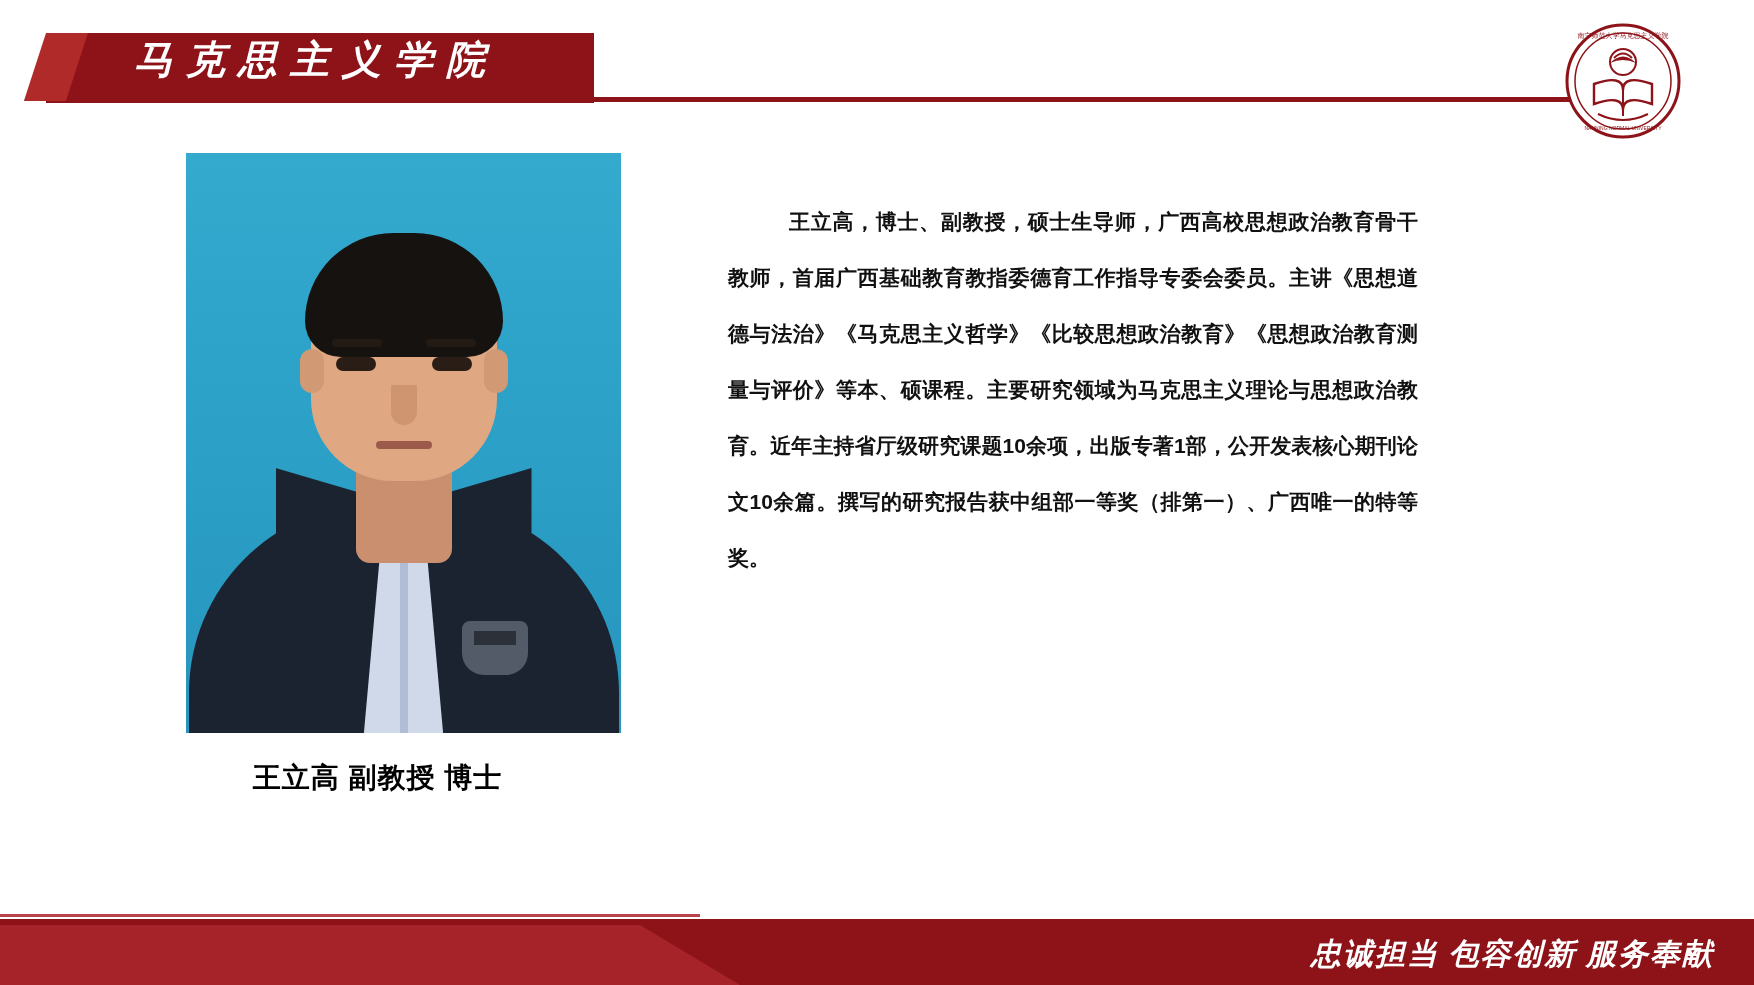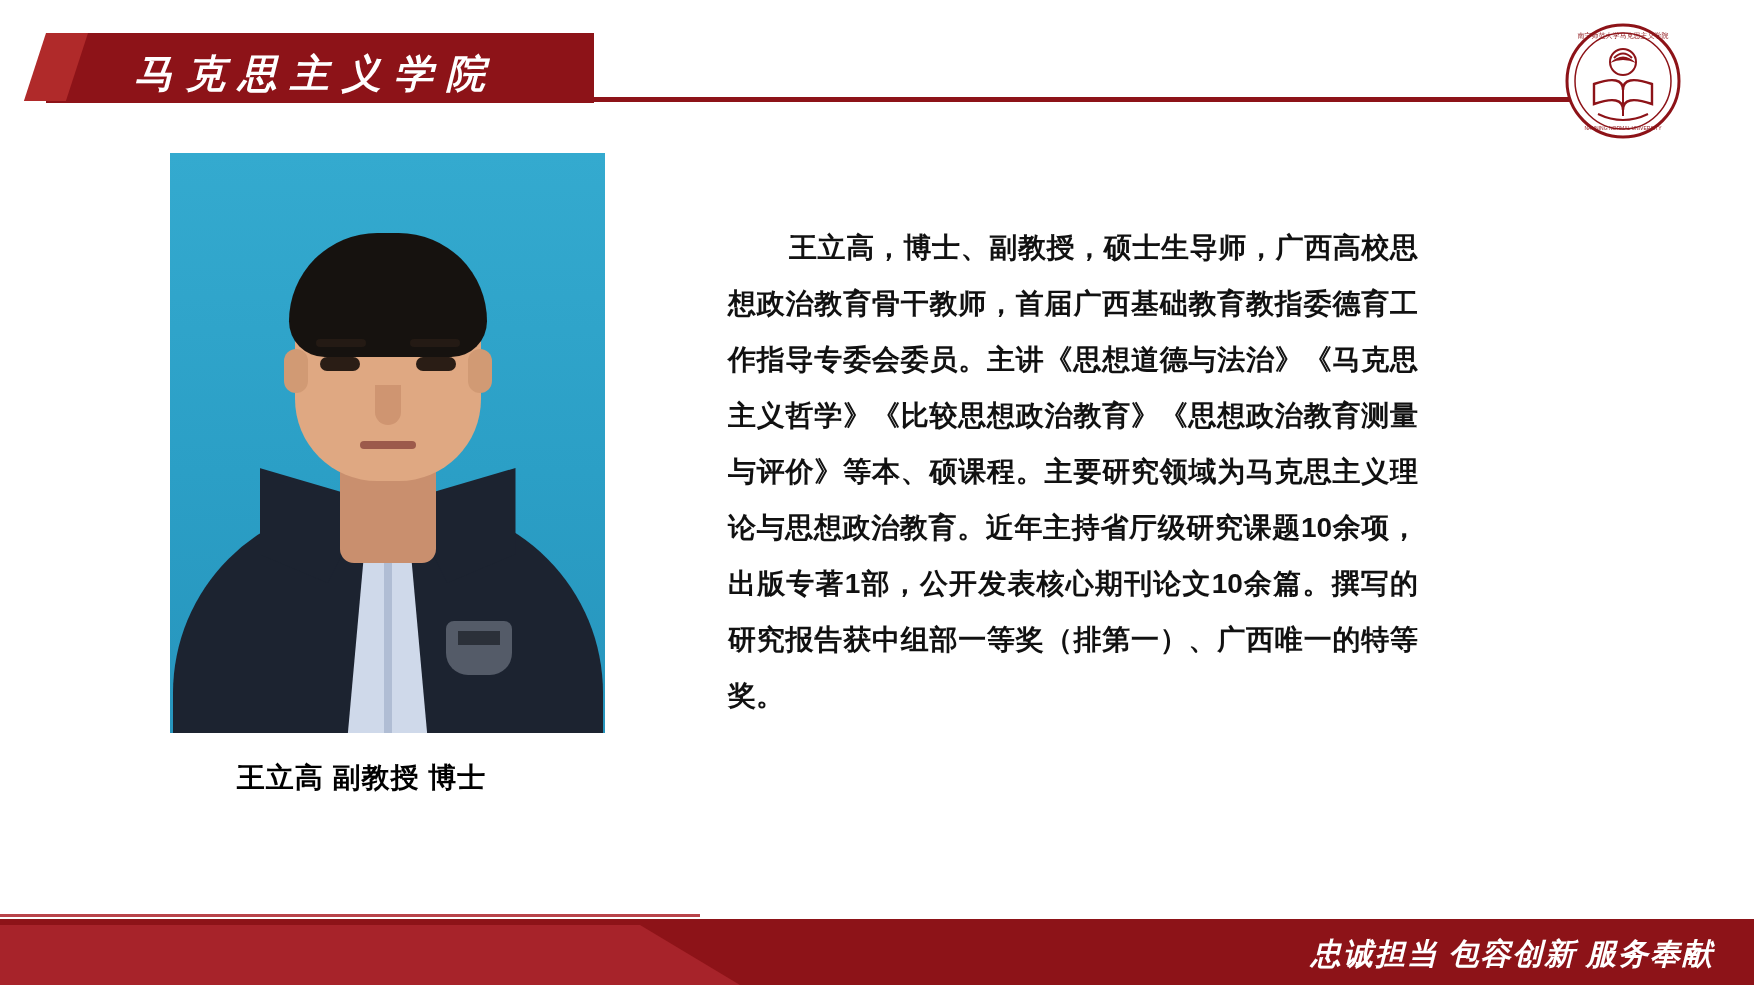--- a/index.html
+++ b/index.html
@@ -24,21 +24,21 @@
     height: 130px;
   }
   .header-banner {
     position: absolute;
     left: 46px;
     top: 33px;
     width: 548px;
     height: 68px;
     background: #8d1318;
     display: flex;
-    align-items: flex-end;
+    align-items: flex-start;
   }
   .header-banner::before {
     content: "";
     position: absolute;
     left: 0;
     top: 0;
     width: 42px;
     height: 68px;
     background: #b02a2a;
     transform: skewX(-18deg);
@@ -86,21 +86,21 @@
   .content {
     position: absolute;
     top: 140px;
     left: 0;
     width: 1754px;
     height: 690px;
   }
 
   .photo-block {
     position: absolute;
-    left: 170px;
+    left: 186px;
     top: 13px;
     width: 383px;
   }
   .photo-frame {
     width: 435px;
     height: 580px;
     background: #2da2c8;
     position: relative;
     overflow: hidden;
   }
@@ -252,23 +252,23 @@
     text-align: center;
     font-size: 28px;
     font-weight: bold;
     color: #000000;
     letter-spacing: 1px;
   }
 
   .bio {
     position: absolute;
     left: 728px;
-    top: 80px;
+    top: 54px;
     width: 690px;
-    font-size: 28px;
+    font-size: 21px;
     font-weight: bold;
     line-height: 56px;
     color: #111111;
     text-align: justify;
     text-indent: 61px;
     letter-spacing: 0px;
   }
 
   
   .footer {

